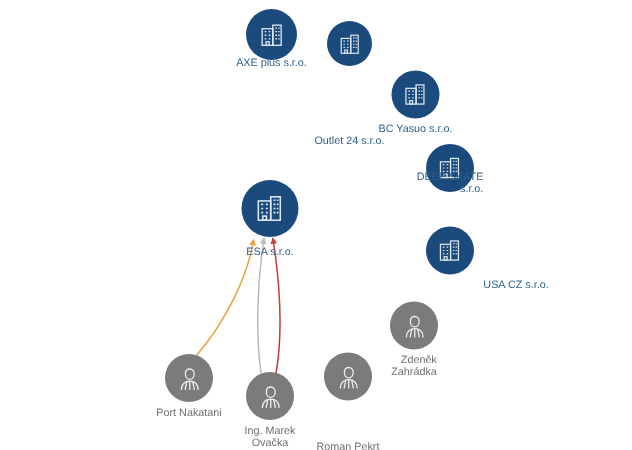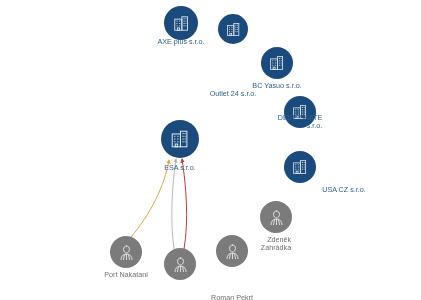--- a/index.html
+++ b/index.html
@@ -284,20 +284,22 @@
         <g fill="none" stroke="#ededed" stroke-width="1.1" stroke-linecap="round">
           <path d="M12 3.8 C 9.6 3.8 8.3 5.6 8.3 8 C 8.3 10.6 9.8 12.6 12 12.6 C 14.2 12.6 15.7 10.6 15.7 8 C 15.7 5.6 14.4 3.8 12 3.8 Z"></path>
           <path d="M5 21 C 5 16.6 8 14 12 14 C 16 14 19 16.6 19 21"></path>
           <line x1="12" y1="14.2" x2="12" y2="21"></line>
           <line x1="9.4" y1="14.8" x2="8.2" y2="21"></line>
           <line x1="14.6" y1="14.8" x2="15.8" y2="21"></line>
         </g>
       </svg>
     </div>
   </div>
+  <div class="label-free person" style="left:180px; top:283px;">Ing. Marek
+Ovačka</div>
 
   <div class="node node-person" style="left:232px; top:251px;">
     <div class="node-disc" style="width:32px;height:32px;">
       <svg width="19" height="19" viewBox="0 0 24 24">
         <g fill="none" stroke="#ededed" stroke-width="1.1" stroke-linecap="round">
           <path d="M12 3.8 C 9.6 3.8 8.3 5.6 8.3 8 C 8.3 10.6 9.8 12.6 12 12.6 C 14.2 12.6 15.7 10.6 15.7 8 C 15.7 5.6 14.4 3.8 12 3.8 Z"></path>
           <path d="M5 21 C 5 16.6 8 14 12 14 C 16 14 19 16.6 19 21"></path>
           <line x1="12" y1="14.2" x2="12" y2="21"></line>
           <line x1="9.4" y1="14.8" x2="8.2" y2="21"></line>
           <line x1="14.6" y1="14.8" x2="15.8" y2="21"></line>

